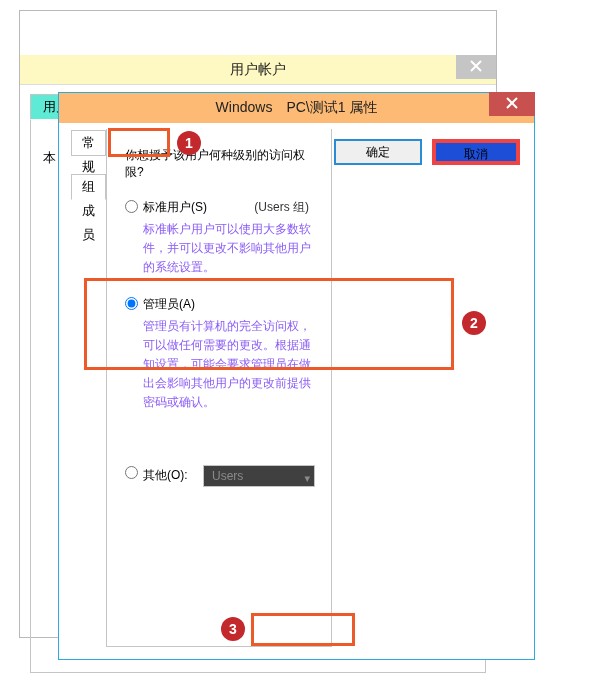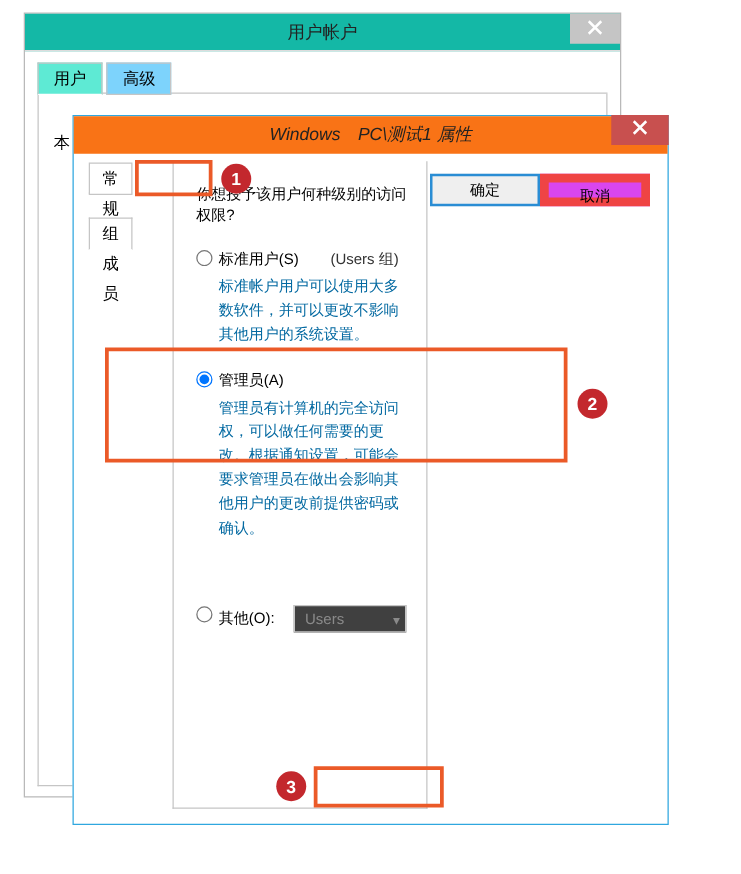--- a/index.html
+++ b/index.html
@@ -19,23 +19,24 @@
     position: absolute;
     left: 19px;
     top: 10px;
     width: 478px;
     height: 628px;
     border: 1px solid #b9b9b9;
     background: #ffffff;
   }
   .back-titlebar {
     height: 30px;
-    background: #14b8a6;
+    background: #fef9c3;
     position: relative;
     border-bottom: 1px solid #dcdcdc;
+    margin-top: 44px;
   }
   .back-title {
     position: absolute;
     left: 0; right: 0;
     top: 6px;
     text-align: center;
     font-size: 14px;
     color: #222;
   }
   .back-close {
@@ -89,23 +90,22 @@
     left: 58px;
     top: 92px;
     width: 477px;
     height: 568px;
     border: 1px solid #2fa7df;
     background: #ffffff;
     box-shadow: 0 0 0 rgba(0,0,0,0);
   }
   .front-titlebar {
     height: 30px;
-    background: #f97316;
-    position: relative;
-    font-style: italic;
+    background: #fdba74;
+    position: relative;
   }
   .front-title {
     position: absolute;
     left: 0; right: 0;
     top: 6px;
     text-align: center;
     font-size: 14px;
     color: #222;
   }
   .front-close {
@@ -141,21 +141,20 @@
   }
   .front-tab.active {
     border-bottom: 1px solid #ffffff;
   }
   .front-panel {
     border: 1px solid #c5c5c5;
     border-top: none;
     flex: 1 1 auto;
     padding: 18px 16px 12px 18px;
     position: relative;
-    margin-left: 32px;
   }
   .prompt {
     font-size: 12px;
     margin-bottom: 18px;
   }
 
   .option {
     position: relative;
     margin-bottom: 18px;
     padding-left: 18px;
@@ -176,21 +175,21 @@
     font-weight: 400;
   }
   .option-hint {
     font-size: 12px;
     color: #333;
     margin-right: 6px;
     text-align: center;
   }
   .option-desc {
     font-size: 12px;
-    color: #0369a1;
+    color: #8b5cf6;
     margin-top: 4px;
     line-height: 1.6;
   }
 
   .option.other {
     display: flex;
     align-items: center;
     padding-left: 18px;
   }
   .option.other .option-label {
@@ -210,27 +209,28 @@
   .combo .chev {
     position: absolute;
     right: 4px; top: 2px;
     color: #8a8a8a;
     font-size: 11px;
   }
 
   .button-row {
     display: flex;
     justify-content: flex-end;
+    gap: 10px;
     padding: 10px 2px 0 2px;
   }
   .btn {
     width: 88px;
     height: 26px;
-    border: 7px solid #ef4444;
-    background: #d946ef;
+    border: 4px solid #ef4444;
+    background: #1d4ed8;
     font-size: 12px;
     line-height: 22px;
     text-align: center;
     cursor: default;
   }
   .btn.primary {
     border: 2px solid #2a8dd4;
     background: #efefef;
   }
 

